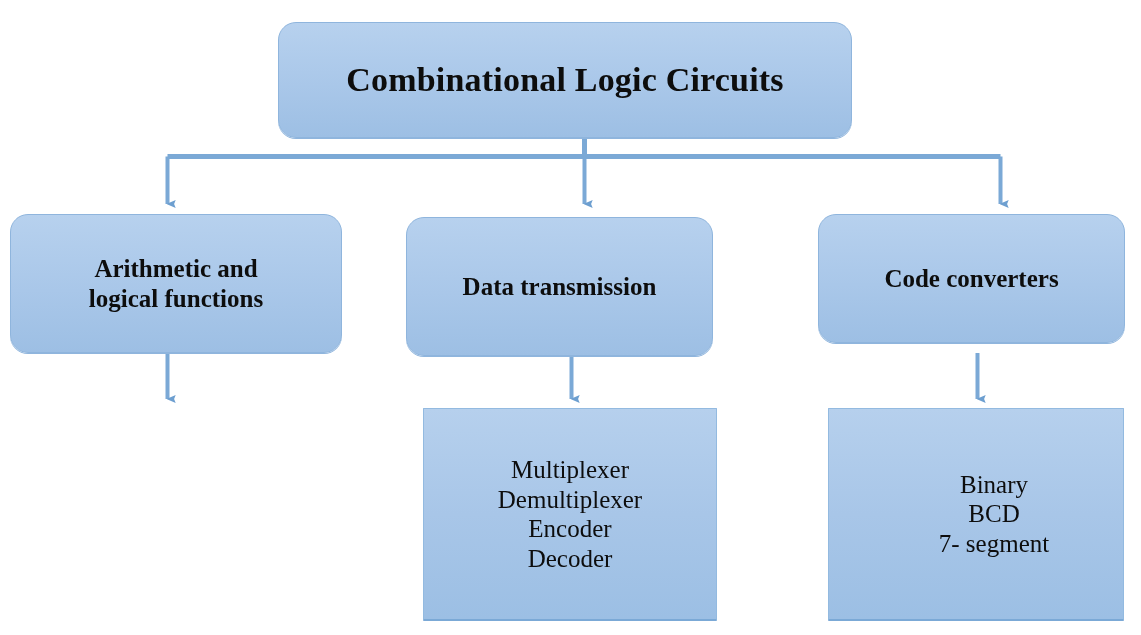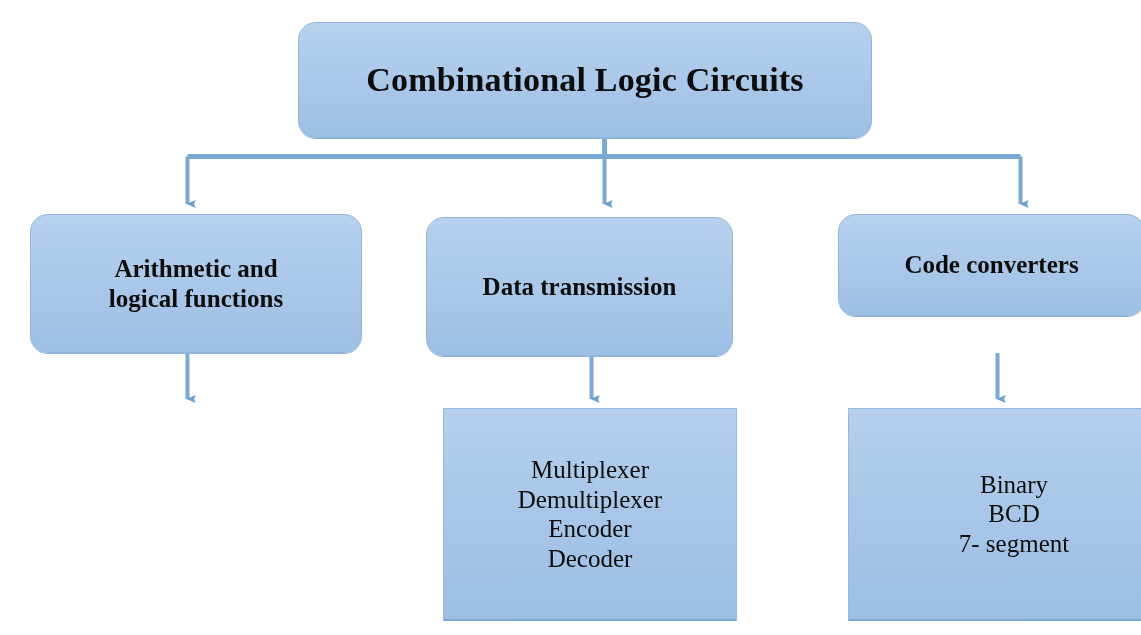--- a/index.html
+++ b/index.html
@@ -13,21 +13,20 @@
     height: 635px;
     position: relative;
     overflow: hidden;
     font-family: "Liberation Serif", "DejaVu Serif", serif;
     color: #000000;
   }
 
   #diagram {
     position: absolute;
     inset: 0;
-    margin-left: 20px;
   }
 
   
   #connectors {
     position: absolute;
     left: 0;
     top: 0;
     width: 1141px;
     height: 635px;
     z-index: 1;
@@ -78,21 +77,21 @@
     font-size: 25px;
     font-family: Liberation Serif, serif;
   }
   #node-data {
     left: 406px; top: 217px;
     width: 307px; height: 139px;
     font-size: 25px;
   }
   #node-code {
     left: 818px; top: 214px;
-    width: 307px; height: 102px;
+    width: 307px; height: 129px;
     font-size: 25px;
   }
 
   #node-arith-list {
     left: 14px;  top: 408px;
     width: 294px; height: 213px;
     font-size: 25px;
   }
   #node-data-list {
     left: 423px; top: 408px;

